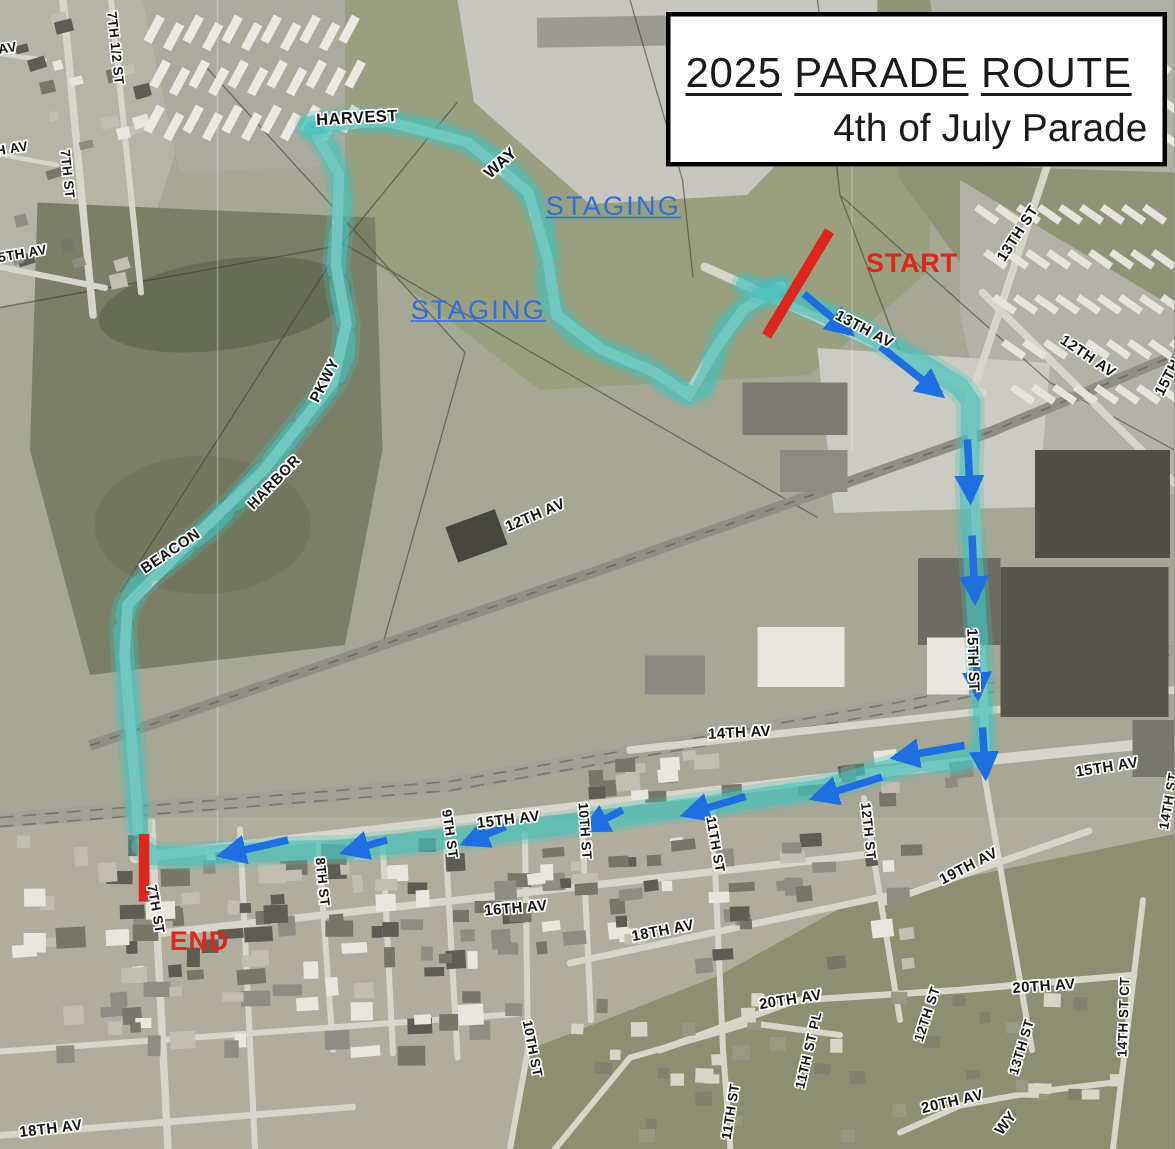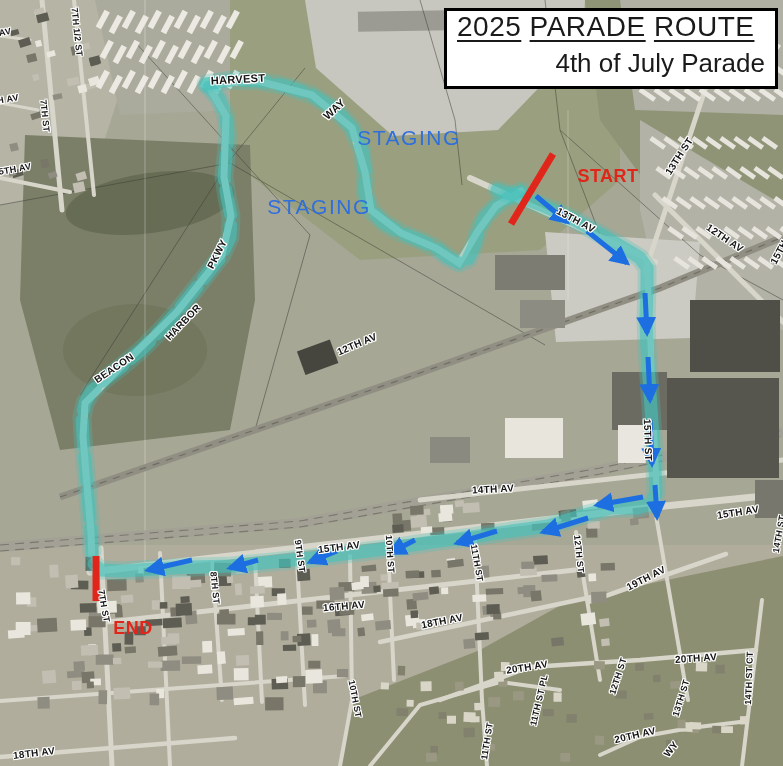--- a/index.html
+++ b/index.html
@@ -4,25 +4,25 @@
 <style>
   html,body{margin:0;padding:0;background:#888;}
   #map{position:relative;width:783px;height:766px;overflow:hidden;
        font-family:"Liberation Sans",sans-serif;background:#a6a795;}
   #map svg{position:absolute;left:0;top:0;}
   .street-label{position:absolute;transform:translate(-50%,-50%) rotate(var(--r,0deg));
        font-weight:bold;color:#141414;white-space:nowrap;letter-spacing:.3px;
        text-shadow:-1px -1px 0 #fff,1px -1px 0 #fff,-1px 1px 0 #fff,1px 1px 0 #fff,
                    0 -1px 0 #fff,0 1px 0 #fff,-1px 0 0 #fff,1px 0 0 #fff;}
   .staging-label{position:absolute;transform:translate(-50%,-50%);
-       font-size:21px;font-weight:400;letter-spacing:1.5px;white-space:nowrap;}
+       font-size:18px;font-weight:400;letter-spacing:1.5px;white-space:nowrap;text-decoration:underline;}
   .marker-text{position:absolute;transform:translate(-50%,-50%);
        font-size:18px;font-weight:bold;letter-spacing:.5px;white-space:nowrap;}
   #title-box{position:absolute;left:444px;top:8px;width:334px;box-sizing:border-box;
-       background:#fff;border:3px solid #000;padding:0 10px 7px;}
+       background:#fff;border:3px solid #000;padding:22px 10px 7px;}
   #title-box .t1{font-size:28px;color:#1a1a1a;letter-spacing:.5px;}
   #title-box .t1 .u{text-decoration:underline;text-decoration-thickness:2px;text-underline-offset:4px;}
   #title-box .t2{font-size:26px;color:#1a1a1a;margin-top:5px;text-align:right;}
 </style>
 </head>
 <body>
 
 <div id="map">
   <svg id="map-svg" width="783" height="766" viewBox="0 0 783 766">
     <defs>

